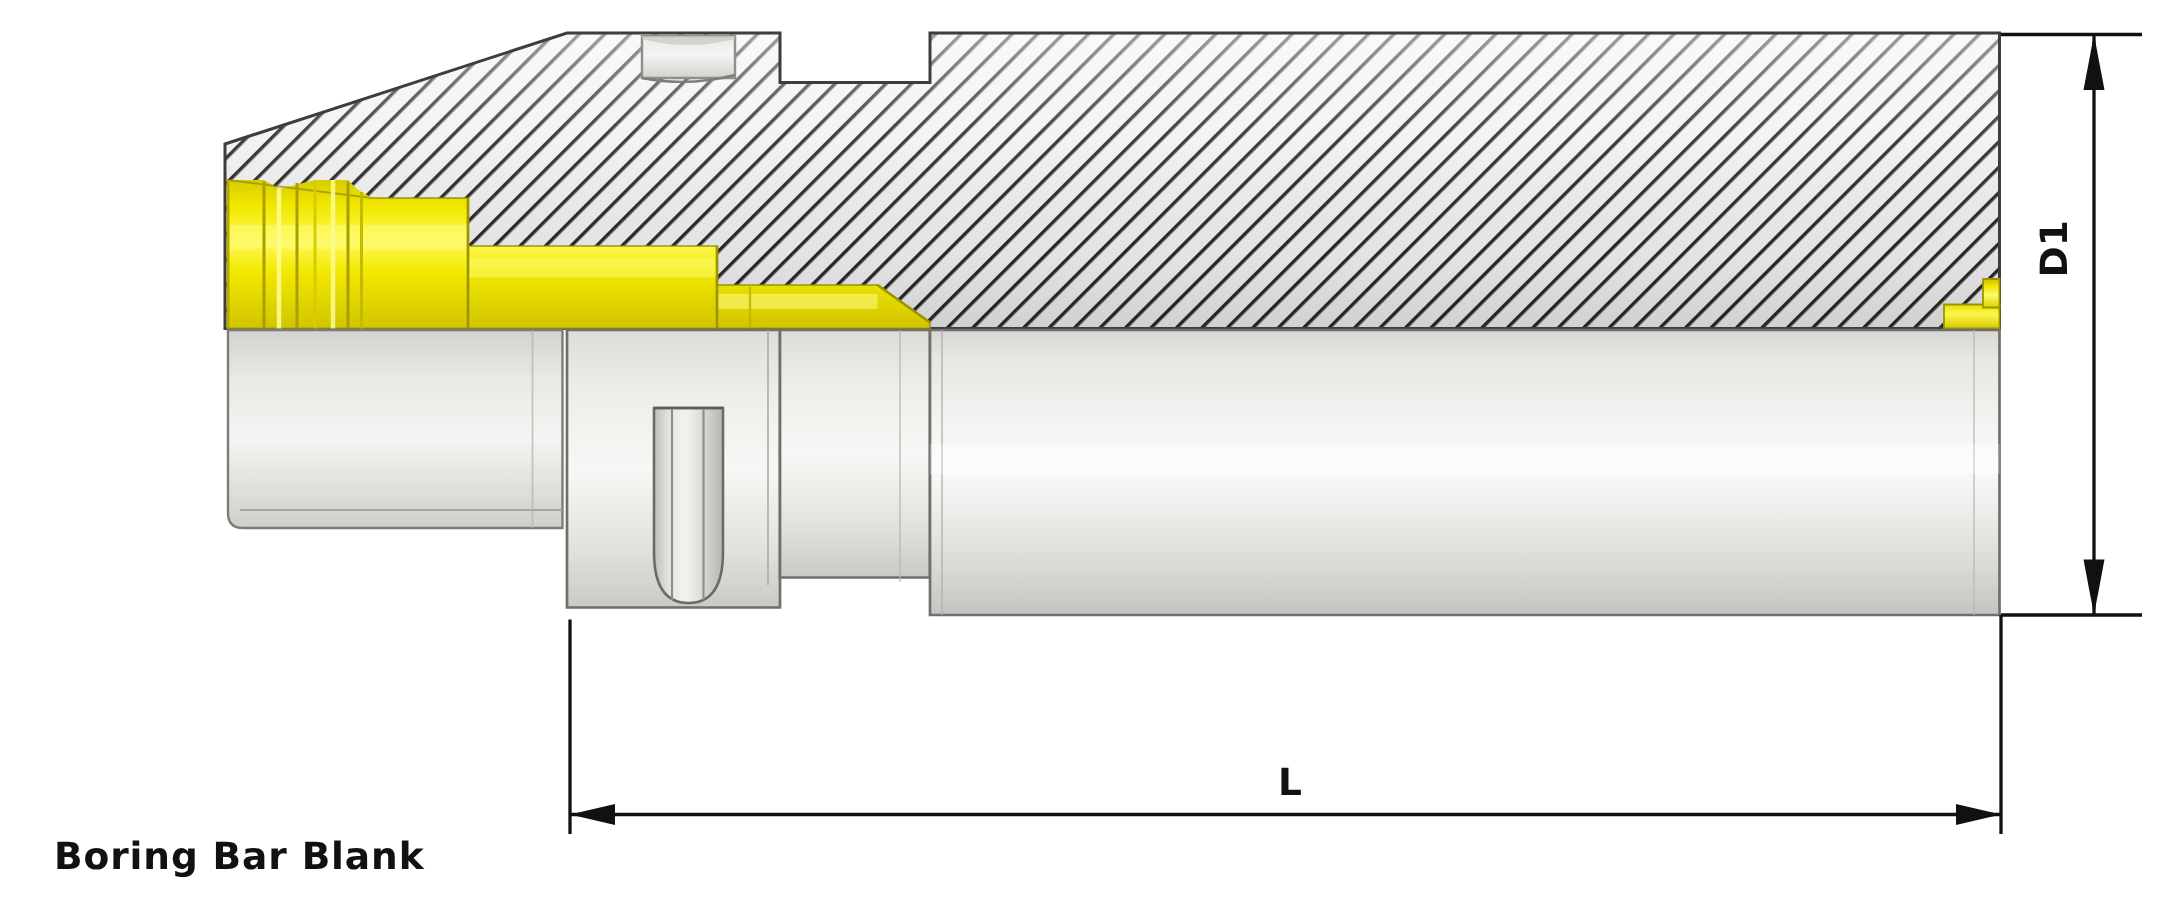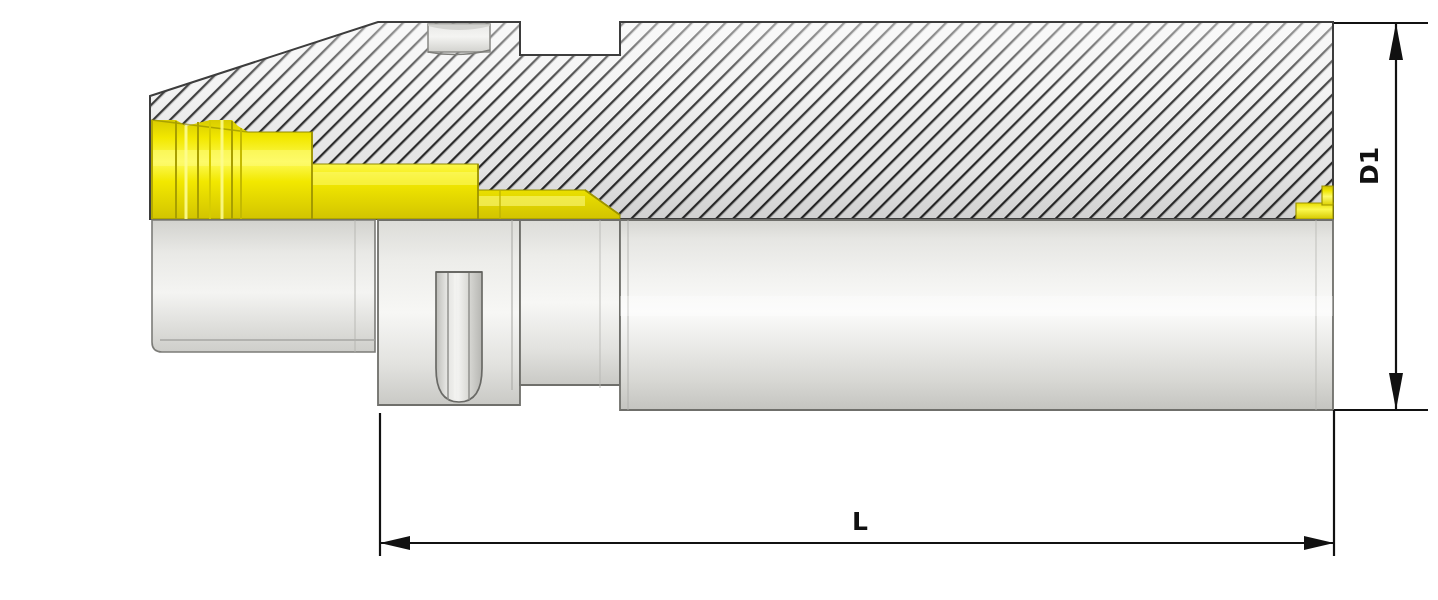--- a/index.html
+++ b/index.html
@@ -224,14 +224,15 @@
       <line x1="1396" y1="23" x2="1396" y2="410" stroke="#111111" stroke-width="2.2"></line>
       <polygon points="1396,23 1389,60 1403,60" fill="#111111"></polygon>
       <polygon points="1396,410 1389,373 1403,373" fill="#111111"></polygon>
     </g>
   </svg>
 
   <div class="dim-label" id="label-L">L</div>
 
   <div class="dim-label" id="label-D1">D1</div>
 
+  <div class="caption">Boring Bar Blank</div>
 
 </div>
 
 </body></html>

